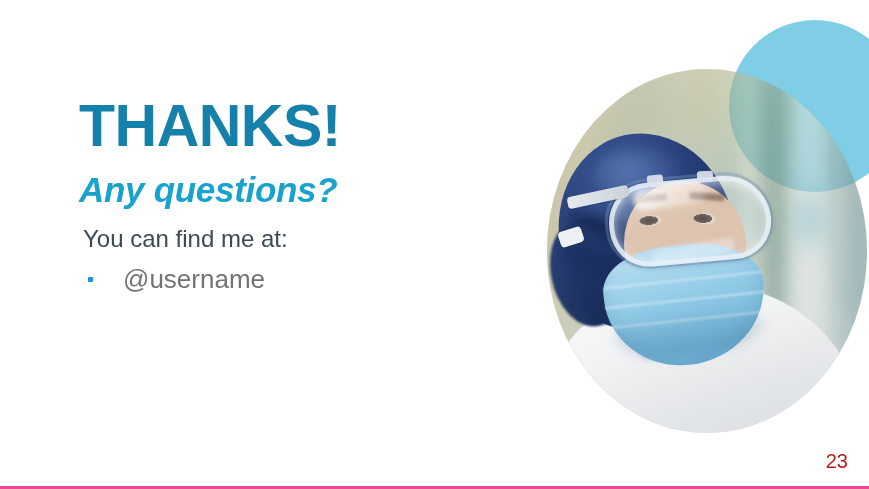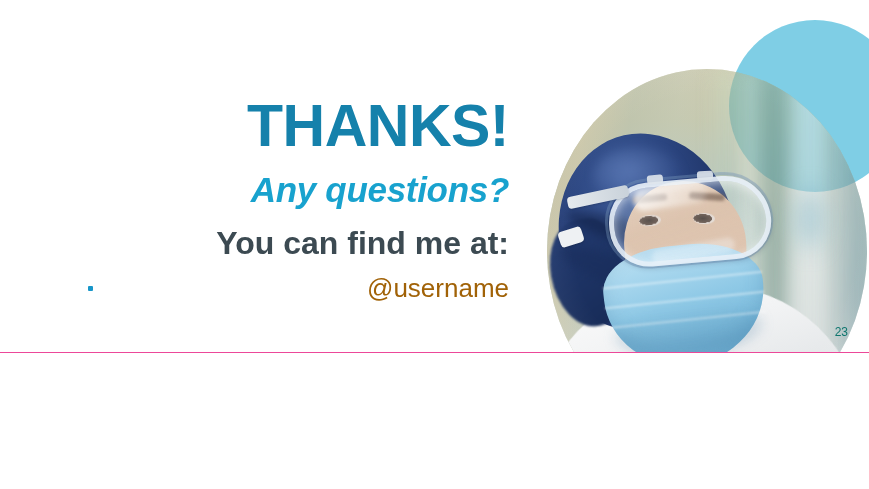--- a/index.html
+++ b/index.html
@@ -8,26 +8,25 @@
     padding: 0;
     background: #ffffff;
   }
   body {
     font-family: "Liberation Sans", sans-serif;
   }
 
   .slide {
     position: relative;
     width: 869px;
-    height: 353px;
+    height: 489px;
     background: #ffffff;
     overflow: hidden;
-    border-bottom: 1px solid #ec4899;
+    border-bottom: 3px solid #ec4899;
     box-sizing: border-box;
-    text-align: right;
   }
 
   
   .text-block {
     position: absolute;
     left: 79px;
     top: 98px;
     width: 430px;
   }
 
@@ -49,41 +48,41 @@
     line-height: 1.0;
     letter-spacing: -0.3px;
     color: #18A2CE;
     margin: 16px 0 0 0;
     white-space: nowrap;
     font-style: italic;
   }
 
   .find-me {
     font-family: "Liberation Sans", sans-serif;
-    font-size: 32px;
-    font-weight: bold;
+    font-size: 24px;
+    font-weight: normal;
     line-height: 1.1;
     color: #3C4A52;
-    margin: 19px 0 0 12px;
+    margin: 19px 0 0 4px;
     white-space: nowrap;
   }
 
   .contact-list {
     list-style: none;
     margin: 14px 0 0 0;
     padding: 0;
   }
 
   .contact-item {
     position: relative;
     font-family: "Liberation Sans", sans-serif;
     font-size: 26px;
     font-weight: normal;
     line-height: 1.0;
-    color: #a16207;
+    color: #737373;
     padding-left: 44px;
     margin-bottom: 16px;
     white-space: nowrap;
   }
 
   .contact-bullet {
     position: absolute;
     left: 9px;
     top: 11px;
     width: 5px;
@@ -439,22 +438,22 @@
     z-index: 3;
     pointer-events: none;
   }
 
   
   .page-number {
     position: absolute;
     right: 21px;
     bottom: 13px;
     font-family: "Liberation Sans", sans-serif;
-    font-size: 12px;
-    color: #0f766e;
+    font-size: 20px;
+    color: #b91c1c;
     z-index: 6;
   }
 </style>
 </head>
 <body>
 
 <div class="slide">
 
   <div class="deco-circle"></div>
 

